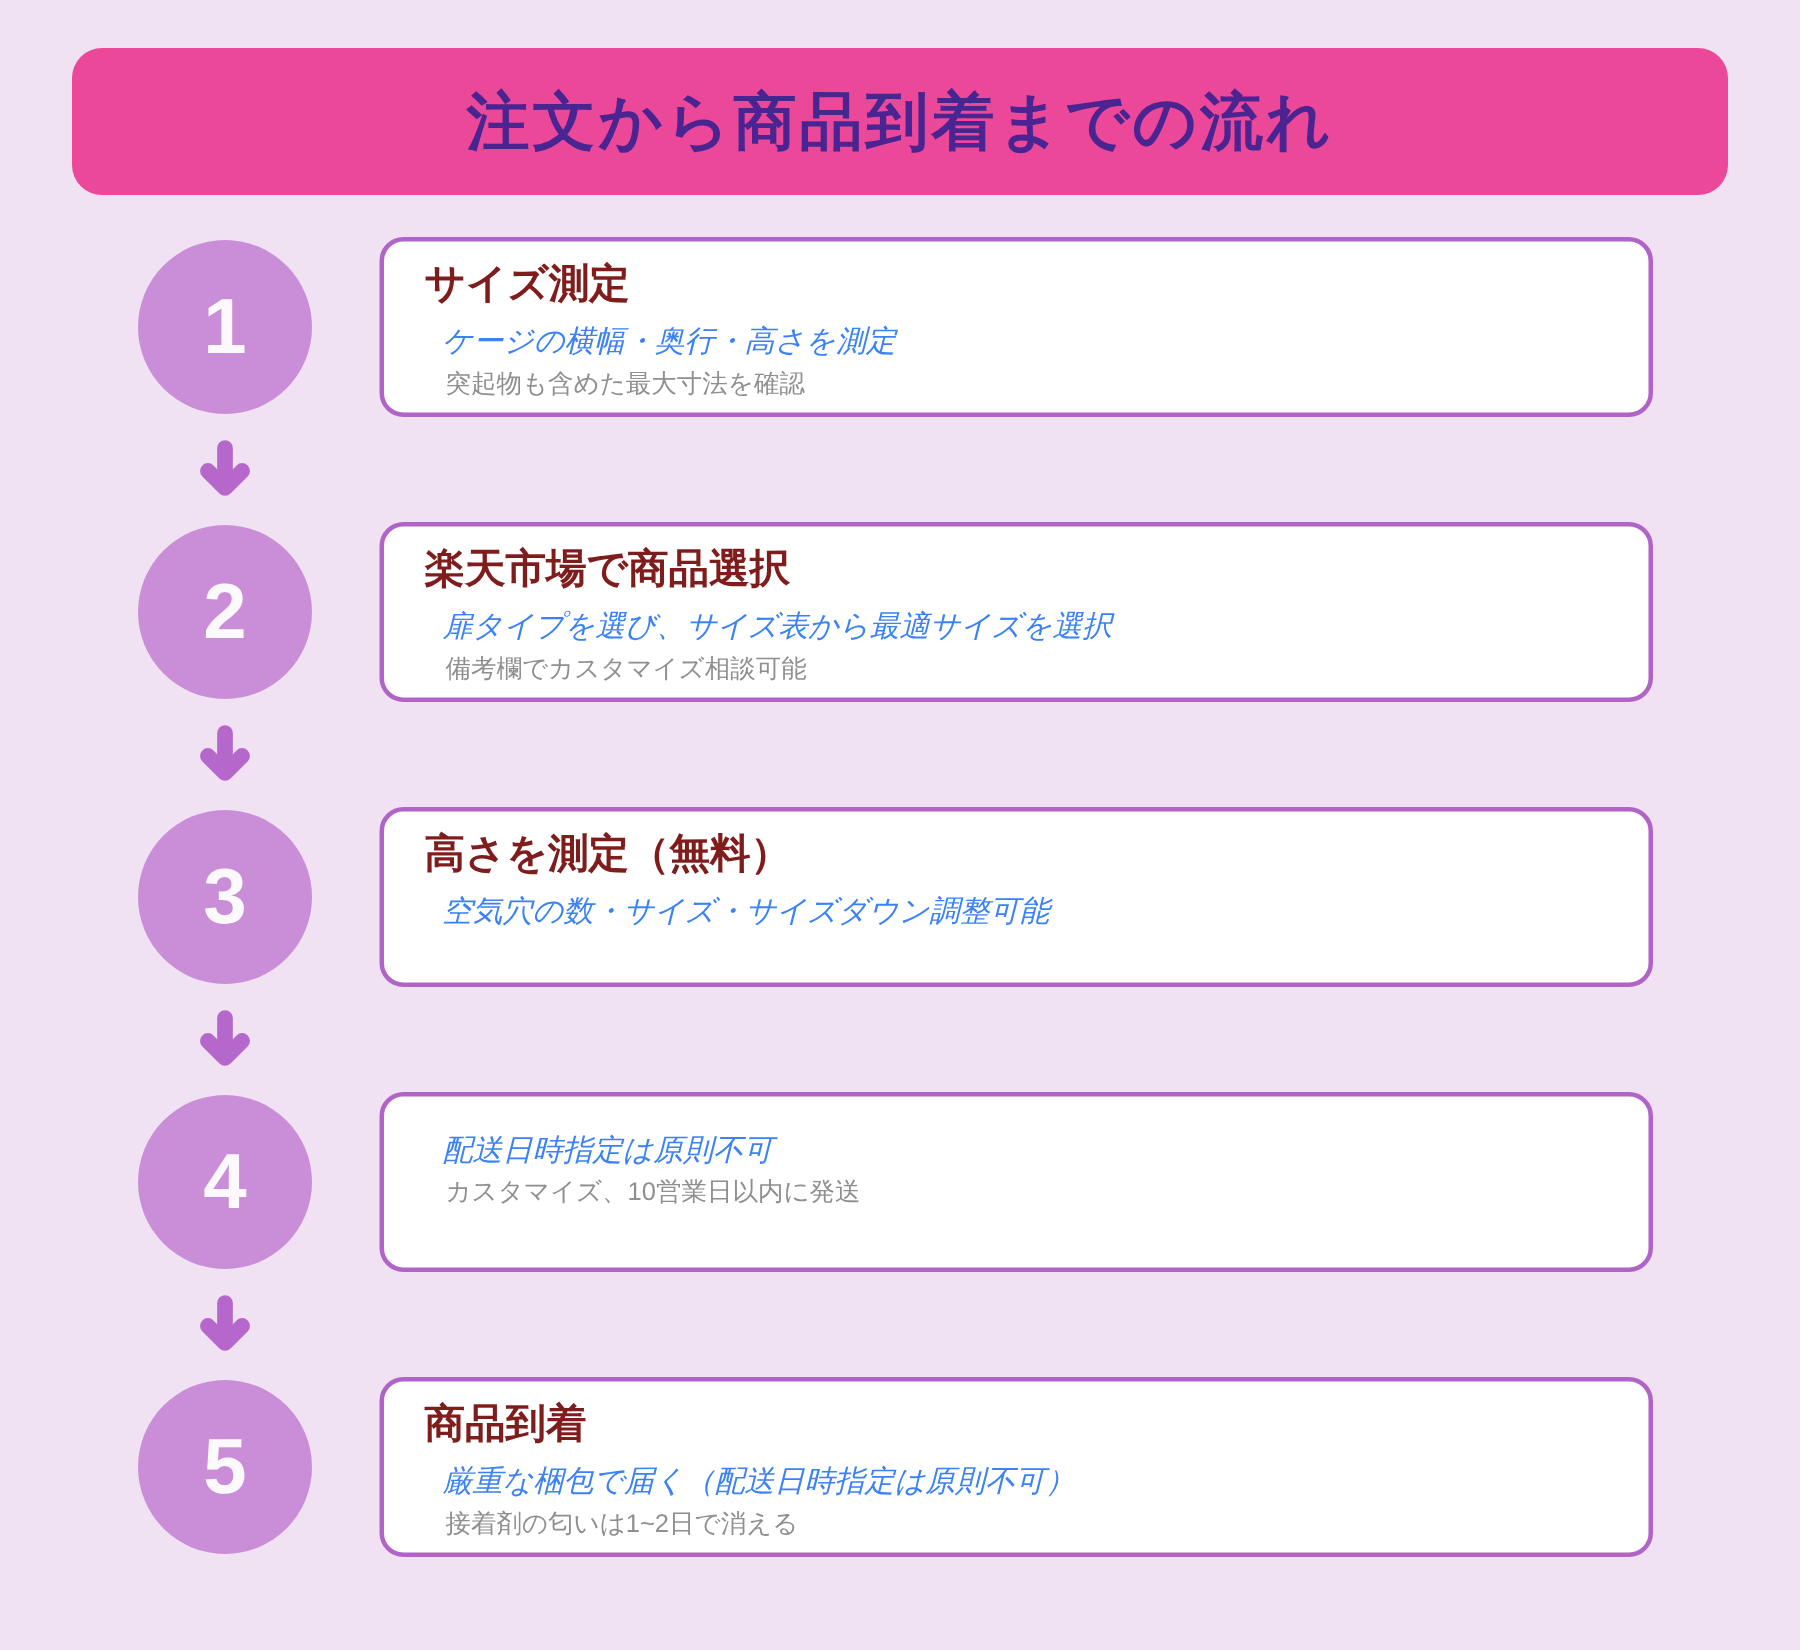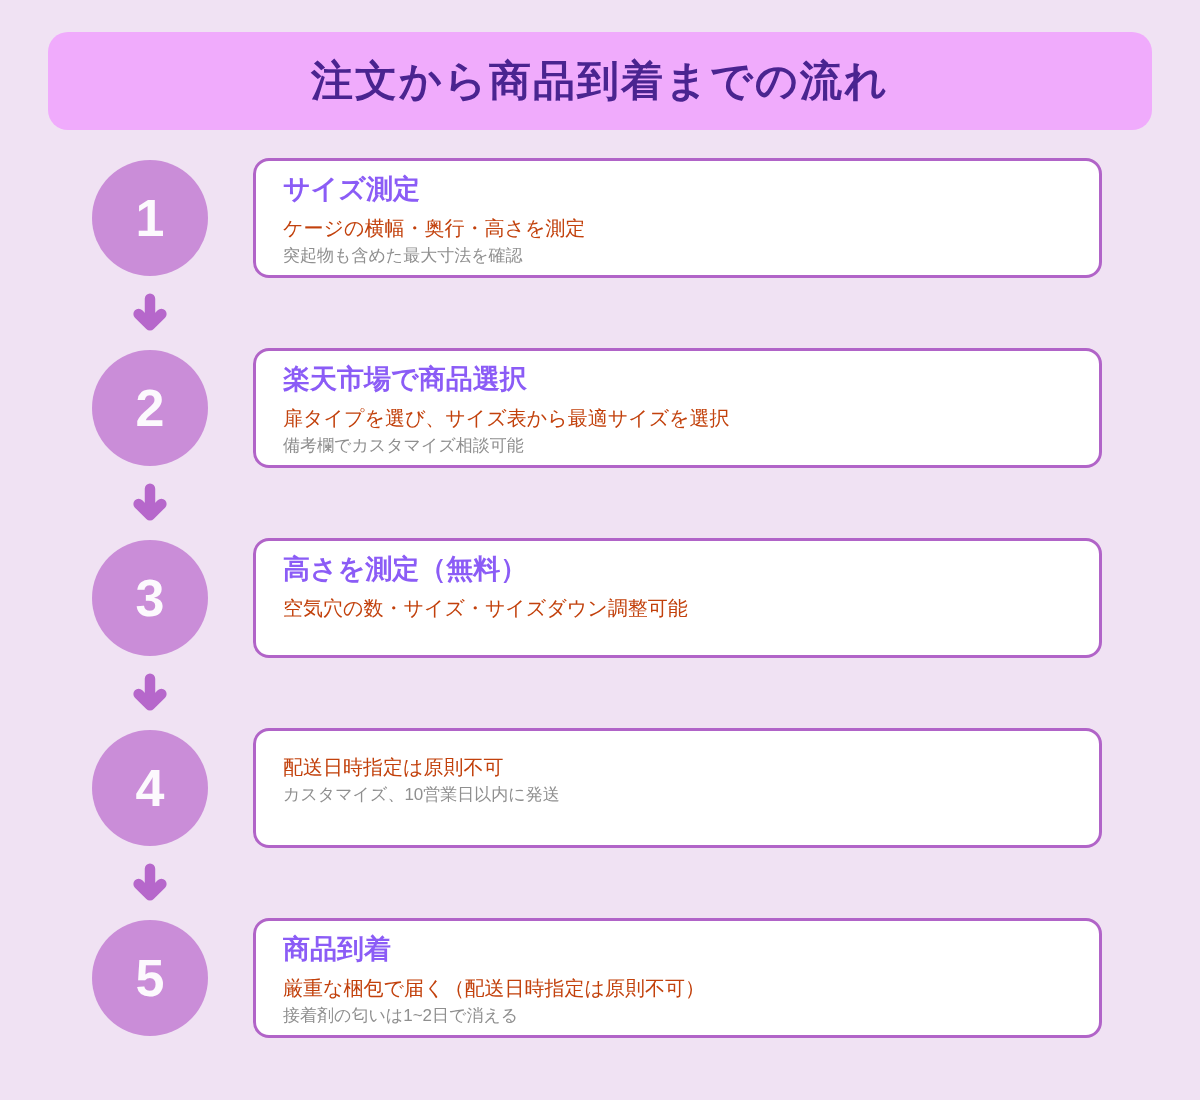--- a/index.html
+++ b/index.html
@@ -9,21 +9,21 @@
   body {
     width: 1200px;
     height: 1100px;
     background: #f0e2f3;
     font-family: "Liberation Sans", "DejaVu Sans", sans-serif;
     overflow: hidden;
   }
   .header {
     margin: 32px 48px 0 48px;
     height: 98px;
-    background: #f0abfc;
+    background: #ec4899;
     border-radius: 20px;
     display: flex;
     align-items: center;
     justify-content: center;
   }
   .header-title {
     font-size: 42px;
     font-weight: bold;
     color: #4a2490;
     letter-spacing: 2px;
@@ -62,30 +62,31 @@
     background: #ffffff;
     border: 3px solid #b164c8;
     border-radius: 16px;
     padding: 13px 27px 0 27px;
   }
   .step-title {
     margin: 0;
     font-size: 27px;
     line-height: 1.15;
     font-weight: bold;
-    color: #8b5cf6;
+    color: #7f1d1d;
   }
   .step-desc {
-    margin: 10px 0 0 0;
+    margin: 10px 0 0 12px;
     font-size: 20px;
     line-height: 1.3;
-    color: #c2410c;
+    color: #3b82f6;
+    font-style: italic;
   }
   .step-note {
-    margin: 4px 0 0 0;
+    margin: 4px 0 0 14px;
     font-size: 17px;
     line-height: 1.3;
     color: #8f8f8f;
   }
   .arrow-row {
     height: 70px;
     display: flex;
     align-items: center;
   }
   .arrow-svg {

